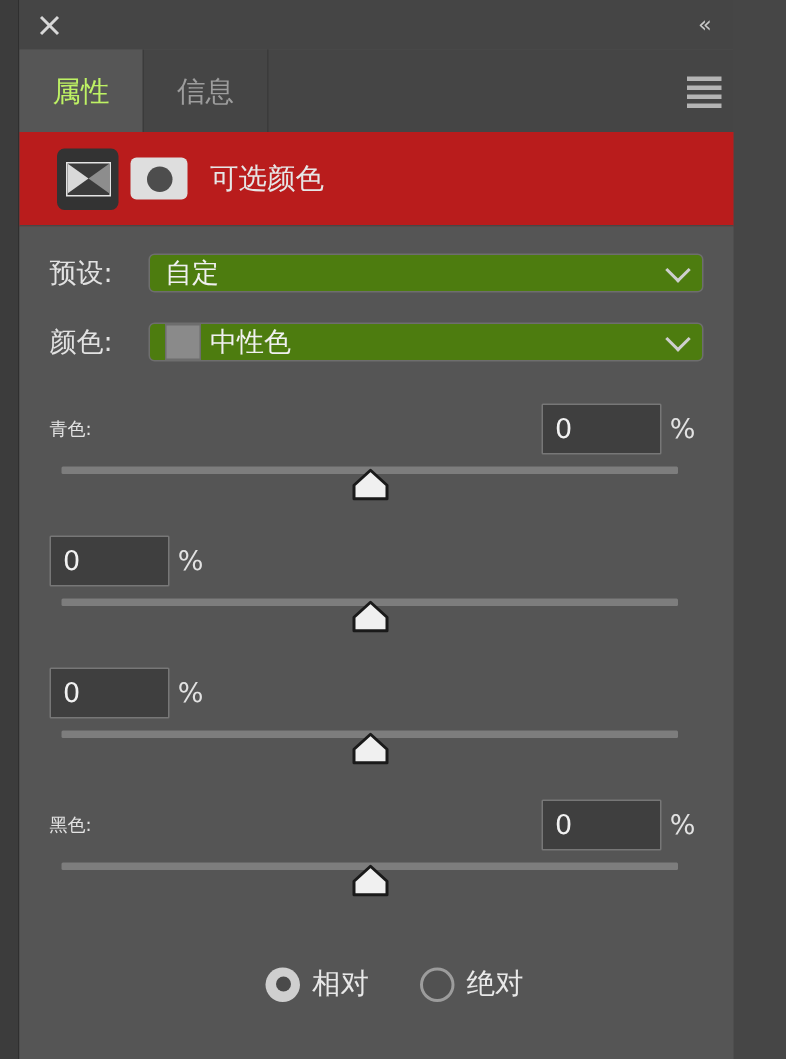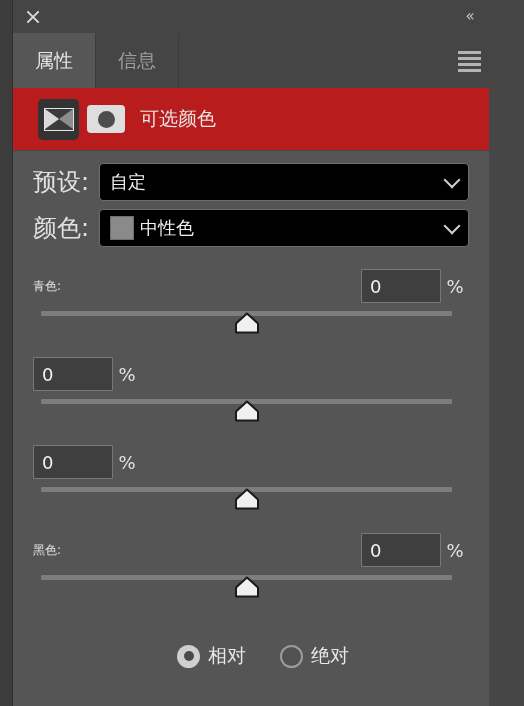--- a/index.html
+++ b/index.html
@@ -93,21 +93,21 @@
     justify-content: center;
     padding: 0 22px;
     font-size: 19px;
     color: #9d9d9d;
     cursor: pointer;
     box-sizing: border-box;
     border-right: 1px solid #3b3b3b;
   }
   .tab.active {
     background: #565656;
-    color: #e5e5e5;
+    color: #bef264;
   }
   .tab-spacer {
     flex: 1;
     border-right: none;
   }
   .menu-icon {
     position: absolute;
     right: 8px; top: 18px;
     width: 23px; height: 19px;
     cursor: pointer;
@@ -199,29 +199,29 @@
 
   
   .select-row {
     display: flex;
     align-items: center;
     height: 38px;
     margin: 0 20px 8px 20px;
   }
   .select-label {
     width: 66px;
-    font-size: 24px;
+    font-size: 18px;
     color: #e2e2e2;
     flex: none;
   }
   .select-box {
     position: relative;
     flex: 1;
-    height: 38px;
-    background: #000000;
+    height: 26px;
+    background: #4d7c0f;
     border: 1px solid #6e6e6e;
     border-radius: 4px;
     box-sizing: border-box;
     display: flex;
     align-items: center;
     padding: 0 10px;
     cursor: pointer;
     text-align: center;
   }
   .select-value {

